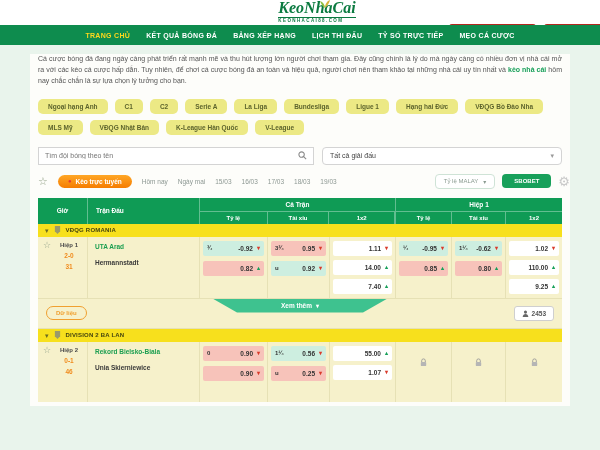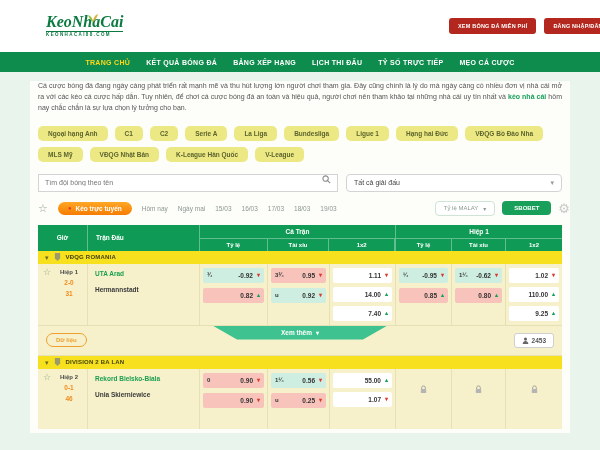--- a/index.html
+++ b/index.html
@@ -1,21 +1,21 @@
 <!DOCTYPE html>
 <html><head>
 <meta charset="utf-8">
 <style>
   * { box-sizing: border-box; margin: 0; padding: 0; }
   html, body { width: 600px; height: 450px; overflow: hidden; }
   body { background: #e9f4ec; font-family: "Liberation Sans", sans-serif; color: #333; }
 
   
-  .site-header { background: #fff; height: 52px; display: flex; align-items: center;
-                 padding-left: 46px; overflow: hidden; }
+  .site-header { background: #fff; height: 25px; display: flex; align-items: center;
+                 padding-left: 34px; overflow: hidden; flex-direction: column; }
   .logo { position: relative; line-height: 1; }
   .logo-title { font-family: "Liberation Serif", serif; font-style: italic; font-weight: bold;
                 font-size: 16px; color: #0b7a40; display: block; }
   .logo-leaf { position: absolute; top: -5px; left: 42px; }
   .logo-sub { display: block; font-size: 4.5px; letter-spacing: 1.4px; color: #0b7a40;
               font-weight: bold; border-top: 1px solid #0b7a40; padding-top: 1px; margin-top: 1px; }
   .hdr-buttons { margin-left: auto; display: flex; gap: 8px; }
   .red-btn { background: #b3271e; color: #fff; border: none; border-radius: 3px;
              font-size: 5.5px; font-weight: bold; padding: 5px 9px; letter-spacing: .2px;
              font-family: "Liberation Sans", sans-serif; white-space: nowrap; cursor: pointer; }
@@ -34,22 +34,22 @@
   .hero-p { margin-top: 9px; font-size: 7px; line-height: 1.55; color: #555; text-align: justify; }
   .hero-link { color: #18a05a; font-weight: bold; cursor: pointer; }
 
   
   .chips { margin-top: 12px; display: flex; flex-wrap: wrap; gap: 6px 7px; }
   .chip { background: #ece985; color: #5c632c; font-size: 6.5px; font-weight: bold;
           padding: 4px 10px; border-radius: 5px; cursor: pointer; white-space: nowrap; }
 
   
   .search-row { margin-top: 12px; display: flex; gap: 8px; }
-  .search-box { width: 300px; height: 18px; background: #fff; border: 1px solid #d4d4d4;
-                border-radius: 0; display: flex; padding: 0 6px; }
+  .search-box { width: 276px; height: 18px; background: #fff; border: 1px solid #d4d4d4;
+                border-radius: 0; display: flex; align-items: center; padding: 0 6px; }
   .search-box input { border: none; outline: none; flex: 1; font-size: 7px;
                       font-family: "Liberation Sans", sans-serif; color: #444; background: transparent; }
   .filter-box { flex: 1; height: 18px; background: #fff; border: 1px solid #d4d4d4;
                 border-radius: 4px; display: flex; align-items: center; padding: 0 7px;
                 font-size: 7px; color: #444; cursor: pointer; }
   .filter-box .chev { margin-left: auto; color: #999; font-size: 7px; }
 
   
   .toolbar { margin-top: 9px; display: flex; align-items: center; gap: 10px; }
   .star { color: #9aa88f; font-size: 11px; line-height: 1; cursor: pointer; }

